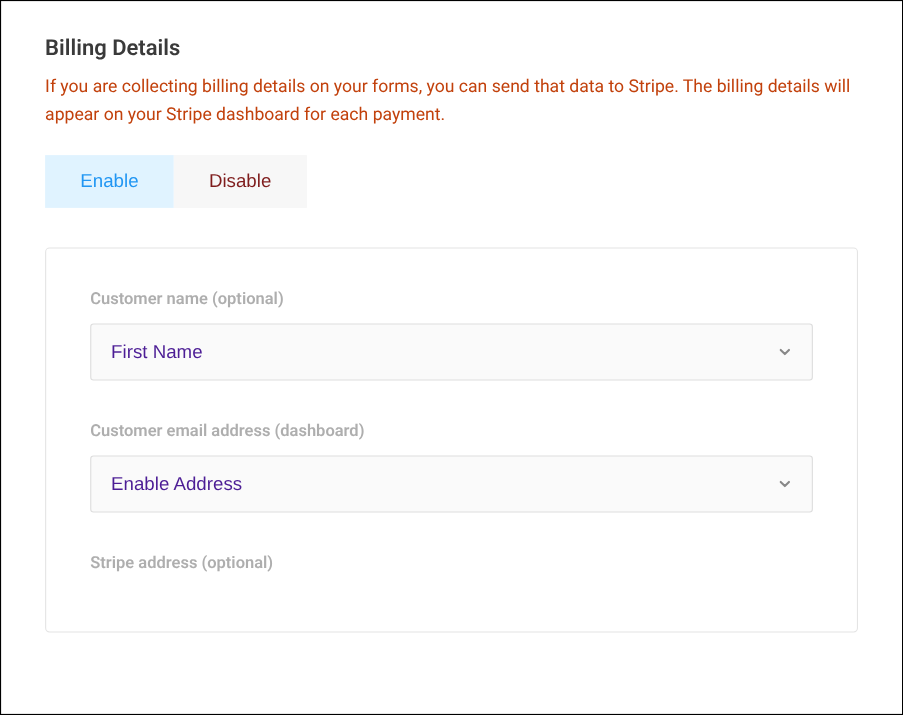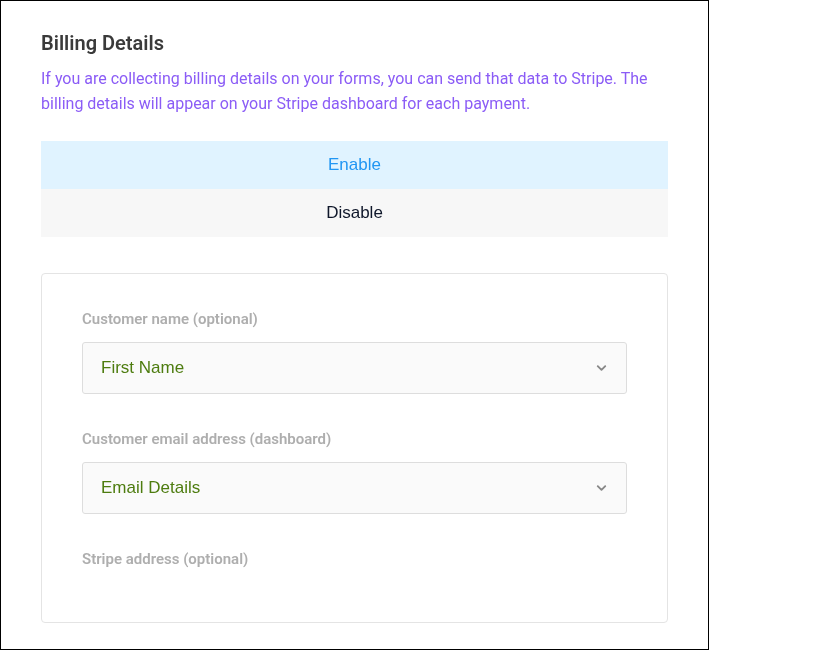--- a/index.html
+++ b/index.html
@@ -7,56 +7,55 @@
       margin: 0;
       padding: 0;
     }
     body {
       font-family: -apple-system, BlinkMacSystemFont, "Segoe UI", Roboto, "Helvetica Neue", Arial, sans-serif;
       background: #ffffff;
       padding: 0;
     }
     .outer-container {
       border: 1px solid #000;
-      width: 709px;
+      width: 821px;
       height: 650px;
       padding: 30px 40px;
     }
     .section-title {
       font-size: 20px;
       font-weight: 600;
       color: #3a3a3a;
       margin-bottom: 12px;
     }
     .section-description {
       font-size: 16px;
-      color: #8b5cf6;
+      color: #c2410c;
       line-height: 1.55;
       margin-bottom: 24px;
     }
     .toggle-group {
       display: flex;
       margin-bottom: 20px;
-      flex-direction: column;
     }
     .toggle-btn {
       padding: 14px 32px;
       font-size: 17px;
       border: none;
       cursor: pointer;
       background: #f5f5f5;
       color: #444;
     }
     .toggle-btn.active {
       background: #e0f3ff;
       color: #2196f3;
     }
     .toggle-btn.inactive {
       background: #f7f7f7;
-      color: #0f172a;
+      color: #7f1d1d;
       text-align: center;
     }
     .form-panel {
       border: 1px solid #e4e4e4;
       border-radius: 4px;
       padding: 36px 40px 40px 40px;
       margin-top: 36px;
     }
     .form-group {
       margin-bottom: 36px;
@@ -72,21 +71,21 @@
       display: block;
     }
     .select-wrapper {
       position: relative;
       width: 100%;
     }
     .select-field {
       width: 100%;
       padding: 14px 44px 14px 18px;
       font-size: 17px;
-      color: #4d7c0f;
+      color: #4c1d95;
       background: #fafafa;
       border: 1px solid #dddddd;
       border-radius: 3px;
       appearance: none;
       -webkit-appearance: none;
       cursor: pointer;
       text-align: left;
       line-height: 1.3;
     }
     .chevron-icon {
@@ -124,21 +123,21 @@
           <svg viewBox="0 0 24 24" fill="none" stroke="#888" stroke-width="3" stroke-linecap="round" stroke-linejoin="round">
               <polyline points="6 9 12 15 18 9"></polyline>
             </svg>
         </span>
       </div>
     </div>
 
     <div class="form-group">
       <label class="field-label">Customer email address (dashboard)</label>
       <div class="select-wrapper">
-        <button class="select-field">Email Details</button>
+        <button class="select-field">Enable Address</button>
         <span class="chevron-icon">
           <svg viewBox="0 0 24 24" fill="none" stroke="#888" stroke-width="3" stroke-linecap="round" stroke-linejoin="round">
               <polyline points="6 9 12 15 18 9"></polyline>
             </svg>
         </span>
       </div>
     </div>
 
     <div class="form-group">
       <label class="field-label">Stripe address (optional)</label>

